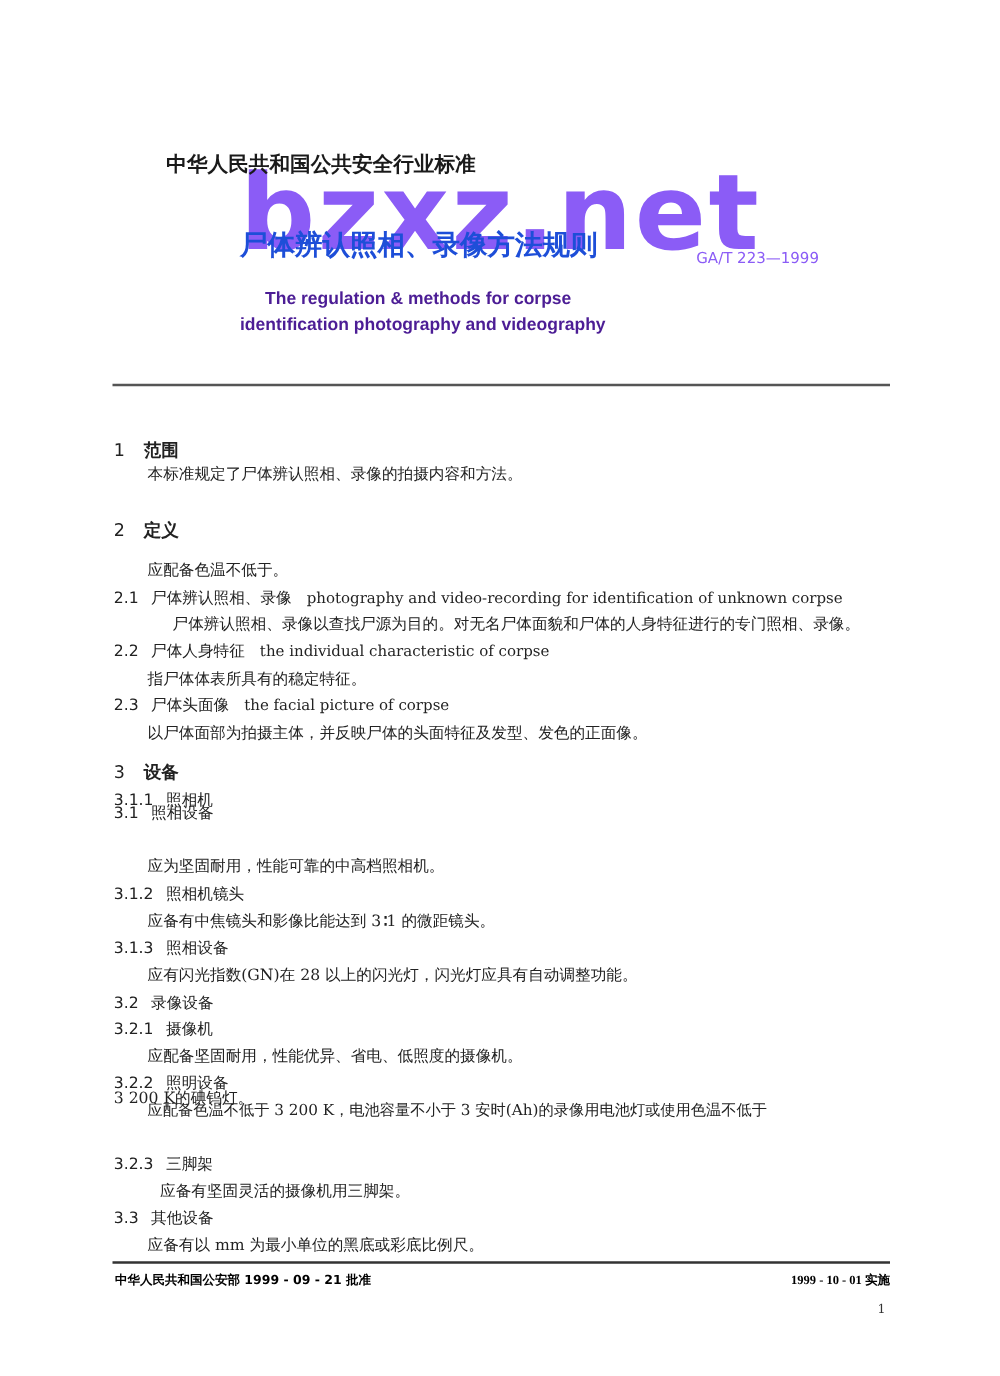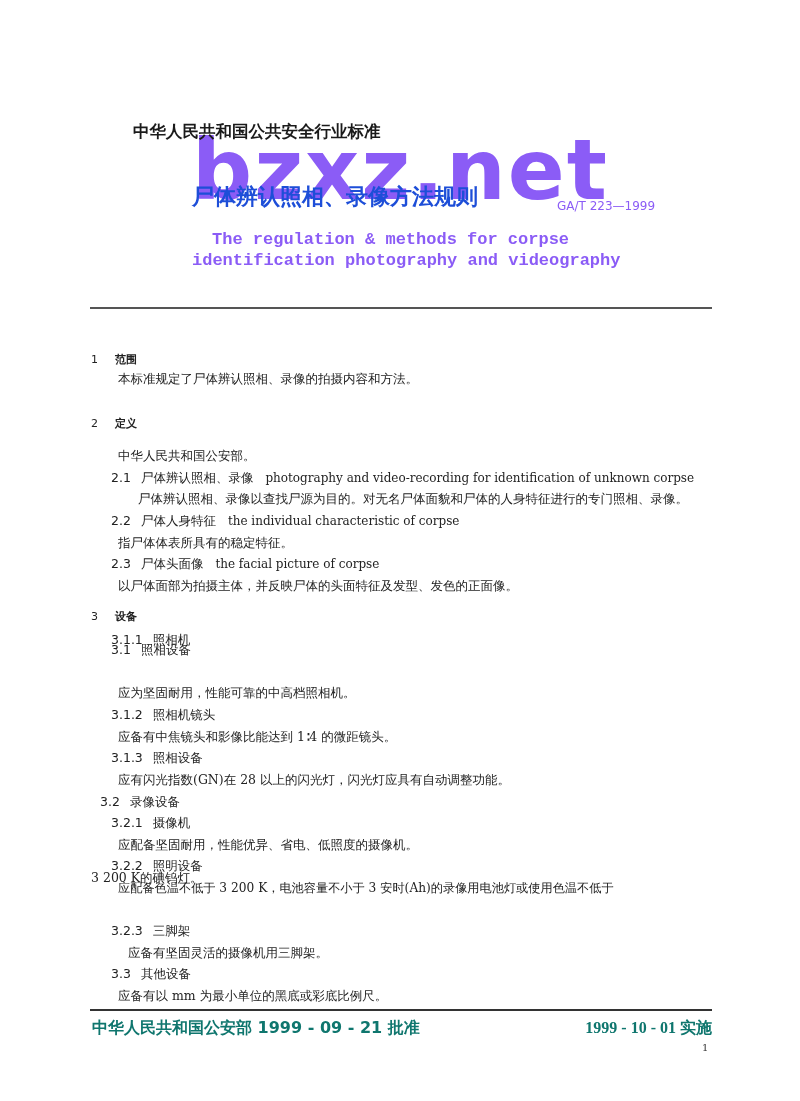--- a/index.html
+++ b/index.html
@@ -4,29 +4,29 @@
 <style>
   html, body { margin: 0; padding: 0; }
   body { width: 800px; height: 1101px; background: #ffffff; position: relative; overflow: hidden;
          font-family: "DejaVu Serif", serif; color: #222; }
   .abs { position: absolute; white-space: nowrap; line-height: 1; }
   .watermark { left: 192px; top: 128px; font-family: "DejaVu Sans", sans-serif; font-weight: bold;
                font-size: 84px; color: #8b5cf6; letter-spacing: 2px; z-index: 0; }
   .hdr { font-family: "DejaVu Sans", sans-serif; font-weight: bold; font-size: 16.5px; color: #1a1a1a; z-index: 1; }
   .title { font-family: "DejaVu Sans", sans-serif; font-weight: bold; font-size: 22px; color: #1d4ed8; z-index: 1; }
   .std-no { font-family: "DejaVu Sans", sans-serif; font-size: 12px; color: #8b5cf6; }
-  .eng { font-family: Liberation Mono, monospace; font-weight: bold; font-size: 17px; color: #8b5cf6; }
+  .eng { font-family: Liberation Sans, sans-serif; font-weight: bold; font-size: 14px; color: #4c1d95; }
   .rule { position: absolute; height: 1.5px; background: #555; }
-  .sec { font-family: "DejaVu Sans", sans-serif; font-weight: bold; font-size: 11px; color: #222; }
+  .sec { font-family: "DejaVu Sans", sans-serif; font-weight: bold; font-size: 14px; color: #222; }
   .sec .num { font-weight: normal; display: inline-block; width: 24px; }
   .item { font-family: "DejaVu Sans", sans-serif; font-size: 12.5px; color: #222; }
-  .item .num { display: inline-block; margin-right: 10px; margin-left: 20px; }
+  .item .num { display: inline-block; margin-right: 10px; }
   .item .en { font-family: "DejaVu Serif", serif; font-size: 12px; margin-left: 12px; }
   .body { font-family: "DejaVu Serif", serif; font-size: 12.5px; color: #222; }
-  .footer-l, .footer-r { font-family: "DejaVu Sans", sans-serif; font-weight: bold; font-size: 16px; color: #0f766e; }
+  .footer-l, .footer-r { font-family: "DejaVu Sans", sans-serif; font-weight: bold; font-size: 10px; color: #000000; }
   .pageno { font-family: "DejaVu Serif", serif; font-size: 10px; color: #333; }
 </style>
 </head>
 <body>
 
 <div class="abs watermark">bzxz.net</div>
 
 <div class="abs hdr" style="left:133px; top:124px;">中华人民共和国公共安全行业标准</div>
 <div class="abs title" style="left:192px; top:186px;">尸体辨认照相、录像方法规则</div>
 <div class="abs std-no" style="left:557px; top:200px;">GA/T 223—1999</div>
@@ -35,21 +35,21 @@
 <div class="rule" style="left:90px; top:307px; width:622px;"></div>
 
 <div class="abs sec" style="left:91px; top:354px;">
   <span class="num">1</span><span>范围</span>
 </div>
 <div class="abs body" style="left:118px; top:373px;">本标准规定了尸体辨认照相、录像的拍摄内容和方法。</div>
 
 <div class="abs sec" style="left:91px; top:418px;">
   <span class="num">2</span><span>定义</span>
 </div>
-<div class="abs body" style="left:118px; top:450px;">中华人民共和国公安部。</div>
+<div class="abs body" style="left:118px; top:450px;">应配备色温不低于。</div>
 
 <div class="abs item" style="left:91px; top:472px;">
   <span class="num">2.1</span><span>尸体辨认照相、录像</span><span class="en">photography and video-recording for identification of unknown corpse</span>
 </div>
 <div class="abs body" style="left:118px; top:493px;margin-left:20px;">尸体辨认照相、录像以查找尸源为目的。对无名尸体面貌和尸体的人身特征进行的专门照相、录像。</div>
 
 <div class="abs item" style="left:91px; top:515px;">
   <span class="num">2.2</span><span>尸体人身特征</span><span class="en">the individual characteristic of corpse</span>
 </div>
 <div class="abs body" style="left:118px; top:537px;">指尸体体表所具有的稳定特征。</div>
@@ -68,28 +68,28 @@
 </div>
 
 <div class="abs item" style="left:91px; top:634px;">
   <span class="num">3.1.1</span><span>照相机</span>
 </div>
 <div class="abs body" style="left:118px; top:687px;">应为坚固耐用，性能可靠的中高档照相机。</div>
 
 <div class="abs item" style="left:91px; top:709px;">
   <span class="num">3.1.2</span><span>照相机镜头</span>
 </div>
-<div class="abs body" style="left:118px; top:731px;">应备有中焦镜头和影像比能达到 1∶4 的微距镜头。</div>
+<div class="abs body" style="left:118px; top:731px;">应备有中焦镜头和影像比能达到 3∶1 的微距镜头。</div>
 
 <div class="abs item" style="left:91px; top:752px;">
   <span class="num">3.1.3</span><span>照相设备</span>
 </div>
 <div class="abs body" style="left:118px; top:774px;">应有闪光指数(GN)在 28 以上的闪光灯，闪光灯应具有自动调整功能。</div>
 
-<div class="abs item" style="left:80px; top:796px;">
+<div class="abs item" style="left:91px; top:796px;">
   <span class="num">3.2</span><span>录像设备</span>
 </div>
 
 <div class="abs item" style="left:91px; top:817px;">
   <span class="num">3.2.1</span><span>摄像机</span>
 </div>
 <div class="abs body" style="left:118px; top:839px;">应配备坚固耐用，性能优异、省电、低照度的摄像机。</div>
 
 <div class="abs item" style="left:91px; top:860px;">
   <span class="num">3.2.2</span><span>照明设备</span>

